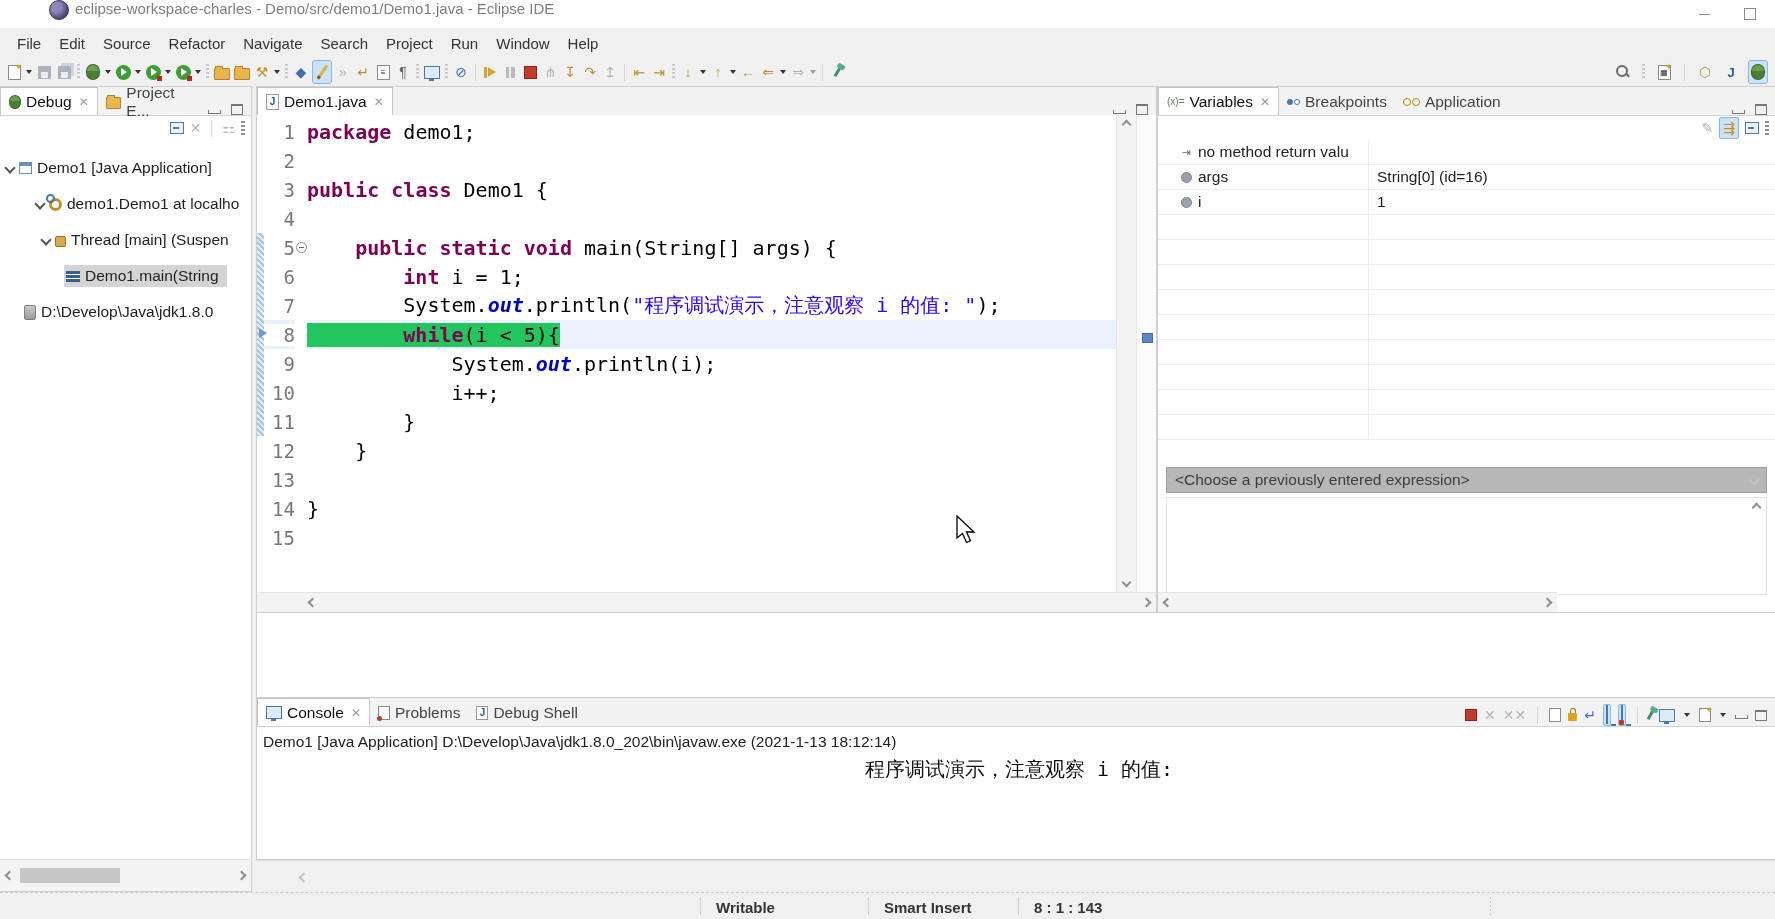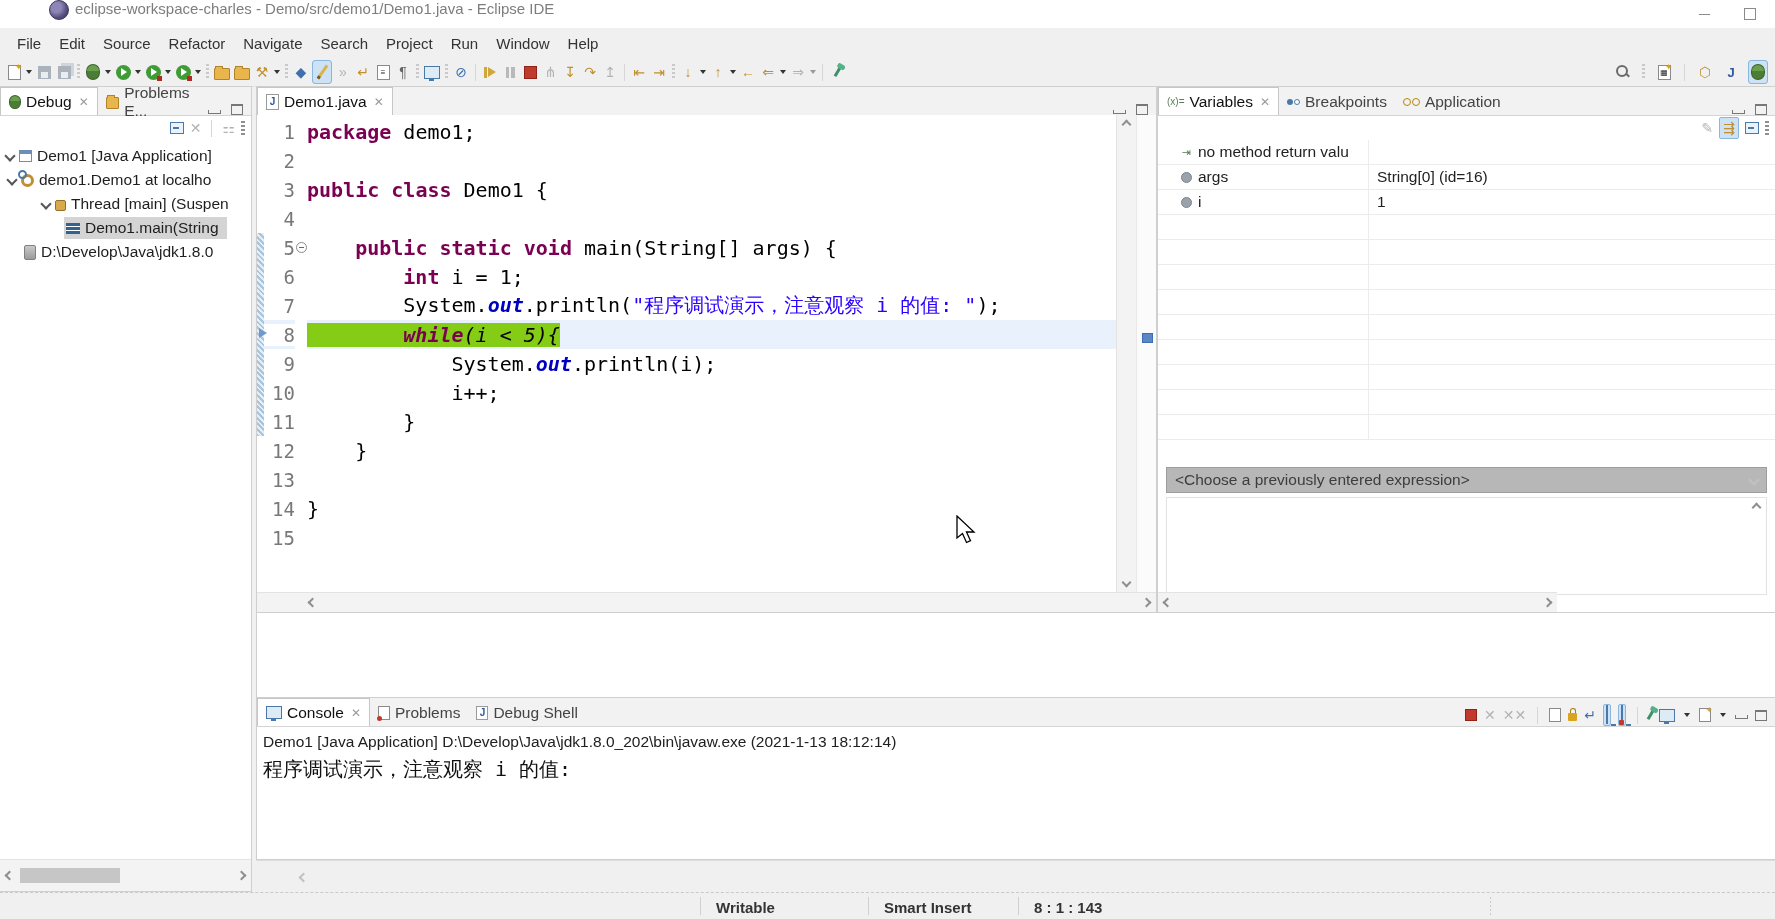--- a/index.html
+++ b/index.html
@@ -69,60 +69,60 @@
   .tab.active{background:#fff;border:1px solid #c6c6c6;border-bottom:none;color:#111;}
   .tabclose{font-size:12px;color:#9a9a9a;margin-left:2px;}
   .minmax{margin-left:auto;display:flex;align-items:center;gap:10px;padding-right:8px;}
   .mm-min{width:11px;height:3px;border:1px solid #777;border-top:none;margin-top:4px;}
   .mm-max{width:10px;height:8px;border:1px solid #777;border-top:2px solid #777;}
   .viewbar{height:24px;display:flex;align-items:center;justify-content:flex-end;gap:6px;padding-right:6px;background:#fff;}
   .vmenu{width:4px;height:14px;background:repeating-linear-gradient(#8f8f8f 0 2px,transparent 2px 4px);}
   .collapseall{width:12px;height:10px;border:1px solid #4a79a8;background:#eaf2fb;position:relative;}
   .collapseall::after{content:"";position:absolute;left:2px;top:4px;width:6px;height:0;border-top:2px solid #4a79a8;}
   
-  .trow{height:24px;display:flex;align-items:center;font-size:15.5px;color:#1e1e1e;gap:5px;white-space:nowrap;overflow:hidden;}
+  .trow{height:24px;display:flex;align-items:center;font-size:15.5px;color:#1e1e1e;gap:5px;white-space:nowrap;overflow:hidden;margin-top:12px;}
   .selbg{background:#d4d4d4;display:flex;align-items:center;gap:5px;padding:2px 8px 2px 2px;}
   .ic-dbgapp{width:13px;height:12px;border:1px solid #6b8fb5;border-top:4px solid #6b8fb5;background:#fff;box-sizing:border-box;}
   .ic-gears{width:7px;height:7px;border:3px solid #c08f2f;border-radius:50%;position:relative;}
   .ic-gears::after{content:"";position:absolute;left:-6px;top:-7px;width:5px;height:5px;border:2.5px solid #4a79a8;border-radius:50%;}
   .ic-thread{width:9px;height:9px;background:#d9a94c;border:1px solid #96702a;border-radius:2px;margin-top:2px;}
   .ic-frame{width:14px;height:11px;background:linear-gradient(to bottom,#35618f 0 3px,#fff 3px 4px,#35618f 4px 7px,#fff 7px 8px,#35618f 8px 11px);}
   .ic-jar{width:10px;height:13px;background:linear-gradient(#c9c9c9,#9b9b9b);border:1px solid #808080;border-radius:2px;}
   
   .etab-icon{width:11px;height:14px;border:1px solid #9a9a9a;background:#fff;font-size:10px;color:#2c5aa0;display:flex;align-items:center;justify-content:center;font-weight:bold;}
   .code-area{position:absolute;left:0;top:28px;right:39px;bottom:20px;overflow:hidden;background:#fff;}
   .cl{height:29px;display:flex;align-items:center;}
   .ln{width:38px;text-align:right;color:#787878;font-family:"DejaVu Sans Mono","Liberation Mono",monospace;font-size:19px;flex:0 0 38px;}
   .fold{width:12px;flex:0 0 12px;position:relative;height:29px;}
   .foldminus{position:absolute;left:1px;top:9px;width:9px;height:9px;border:1px solid #8a8a8a;border-radius:50%;background:#fff;}
   .foldminus::after{content:"";position:absolute;left:2px;top:4px;width:5px;height:0;border-top:1px solid #666;}
   .ct{font-family:"DejaVu Sans Mono","Liberation Mono",monospace;font-size:20px;white-space:pre;color:#000;}
   .kw{color:#7b0052;font-weight:bold;}
   .strlit{color:#2a00ff;}
   .fld{color:#0000c0;font-style:italic;font-weight:bold;}
   .line8bg{background:#e9f2fc;}
-  .hlgreen{background:#84cc16;font-style:italic;}
+  .hlgreen{background:#22c55e;}
   .rangebar{position:absolute;left:0;width:7px;background:repeating-linear-gradient(45deg,#a9c4dd 0 2px,#e4eef7 2px 4px);}
   .ipArrow{position:absolute;width:0;height:0;border-top:5px solid transparent;border-bottom:5px solid transparent;border-left:8px solid #6f9ad0;}
   .vscroll{position:absolute;right:19px;top:28px;width:20px;bottom:20px;background:#f3f3f3;border-left:1px solid #e3e3e3;}
   .overview{position:absolute;right:0;top:28px;width:19px;bottom:20px;background:#fbfbfb;border-left:1px solid #e8e8e8;}
   .ovmark{position:absolute;right:3px;width:9px;height:8px;background:#5d87c4;border:1px solid #3b6eb5;}
   .hscroll{position:absolute;left:0;right:0;bottom:0;height:20px;background:#f3f3f3;border-top:1px solid #e3e3e3;display:flex;align-items:center;justify-content:space-between;padding:0 6px;box-sizing:border-box;}
   
   .vhead{height:26px;display:flex;align-items:center;font-size:15.5px;color:#333;border-bottom:1px solid #e4e4e4;}
   .vrow{height:24px;display:flex;align-items:center;font-size:15.5px;border-bottom:1px solid #ececec;}
   .vname{width:211px;flex:0 0 211px;display:flex;align-items:center;gap:6px;padding-left:8px;box-sizing:border-box;overflow:hidden;white-space:nowrap;border-right:1px solid #ececec;height:100%;}
   .vval{padding-left:8px;white-space:nowrap;overflow:hidden;}
   .vicon{width:12px;height:12px;flex:0 0 12px;display:flex;align-items:center;justify-content:center;}
   .dotvar{width:9px;height:9px;border-radius:50%;background:#9aa2ab;border:1px solid #7b848d;}
   .retic{font-size:11px;color:#557a55;}
   .exprbar{position:absolute;left:8px;right:8px;height:26px;background:#b7b7b7;border:1px solid #9d9d9d;display:flex;align-items:center;box-sizing:border-box;color:#3d3d3d;font-size:15.5px;padding:0 8px;justify-content:space-between;}
   
   .cheader{font-size:15.5px;color:#202020;padding:6px 0 2px 6px;}
-  .cout{font-family:"DejaVu Sans Mono","Liberation Mono",monospace;font-size:20px;color:#111;padding:3px 0 0 6px;}
+  .cout{font-family:"DejaVu Sans Mono","Liberation Mono",monospace;font-size:20px;color:#111;padding:3px 0 0 6px;text-align:center;}
   .contab-icons{margin-left:auto;display:flex;align-items:center;gap:7px;padding-right:8px;}
   
   .statusbar{left:0;top:892px;width:1775px;height:27px;background:#f0f0f0;border-top:1px dashed #c9c9c9;font-size:15px;color:#333;font-weight:bold;}
   .sbitem{position:absolute;top:6px;}
   .sbsep{position:absolute;top:4px;width:1px;height:18px;background:#d0d0d0;}
   .sbthumb{background:#c6c6c6;}
   .perspsel{background:#cde2f5;border:1px solid #89b7e2;border-radius:3px;}
   .varsel{background:#cde2f5;border:1px solid #89b7e2;border-radius:2px;}
   .glyphbox{font-size:13px;line-height:1;}
 </style>
@@ -318,41 +318,41 @@
 
   <div class="abs panel" style="left:0;top:86px;width:252px;height:806px;border-left:none;">
     <div class="tabbar">
       <span class="tab active">
         <span class="bug" style="width:10px;height:12px;"></span>
         <span>Debug</span>
         <span class="tabclose">✕</span>
       </span>
       <span class="tab">
         <span class="folder"></span>
-        <span>Problems E...</span>
+        <span>Project E...</span>
       </span>
       <span class="minmax">
         <span class="mm-min"></span>
         <span class="mm-max"></span>
       </span>
     </div>
     <div class="viewbar">
       <span class="collapseall"></span>
       <span class="glyph dim">✕</span>
       <span class="tsep"></span>
       <span class="glyph dim">⚏</span>
       <span class="vmenu"></span>
     </div>
     <div style="padding-top:4px;">
       <div class="trow" style="padding-left:6px;">
         <span class="chev down"></span>
         <span class="ic-dbgapp"></span>
         <span>Demo1 [Java Application]</span>
       </div>
-      <div class="trow" style="padding-left:8px;">
+      <div class="trow" style="padding-left:36px;">
         <span class="chev down"></span>
         <span class="ic-gears"></span>
         <span>demo1.Demo1 at localho</span>
       </div>
       <div class="trow" style="padding-left:42px;">
         <span class="chev down"></span>
         <span class="ic-thread"></span>
         <span>Thread [main] (Suspen</span>
       </div>
       <div class="trow" style="padding-left:64px;">

